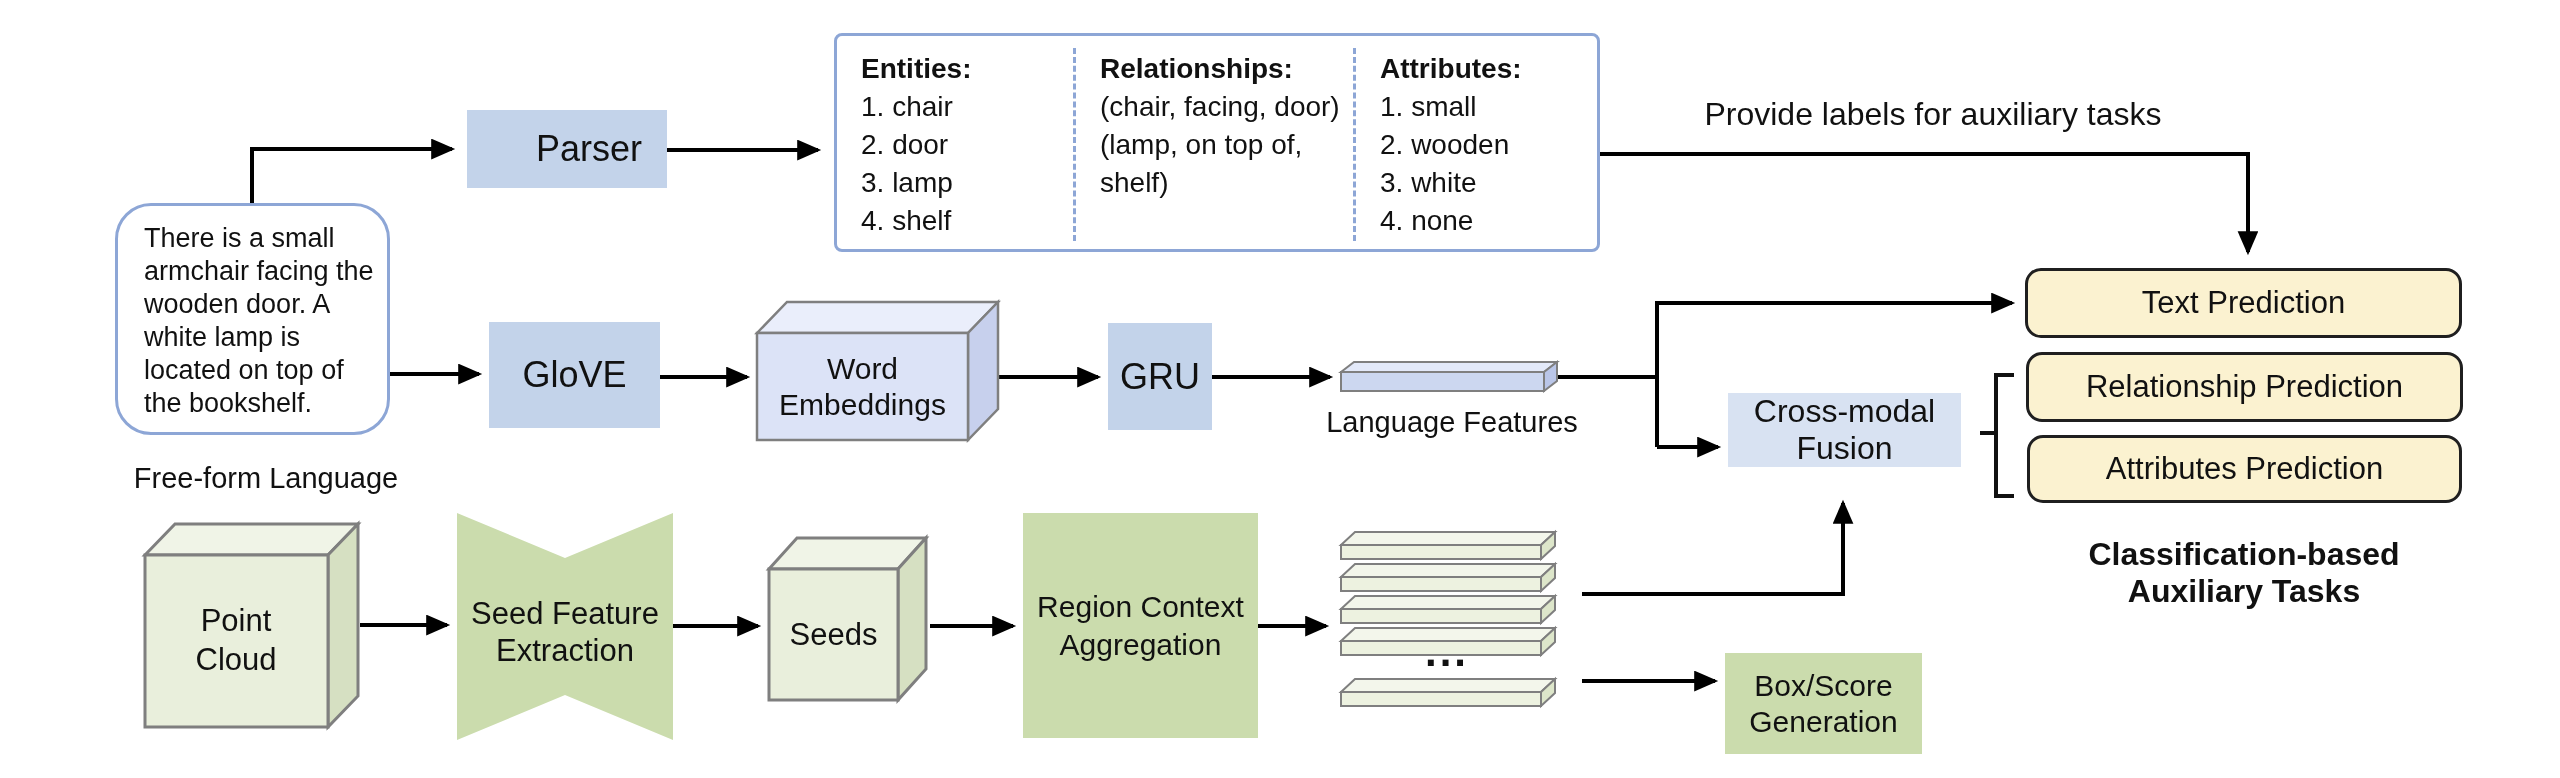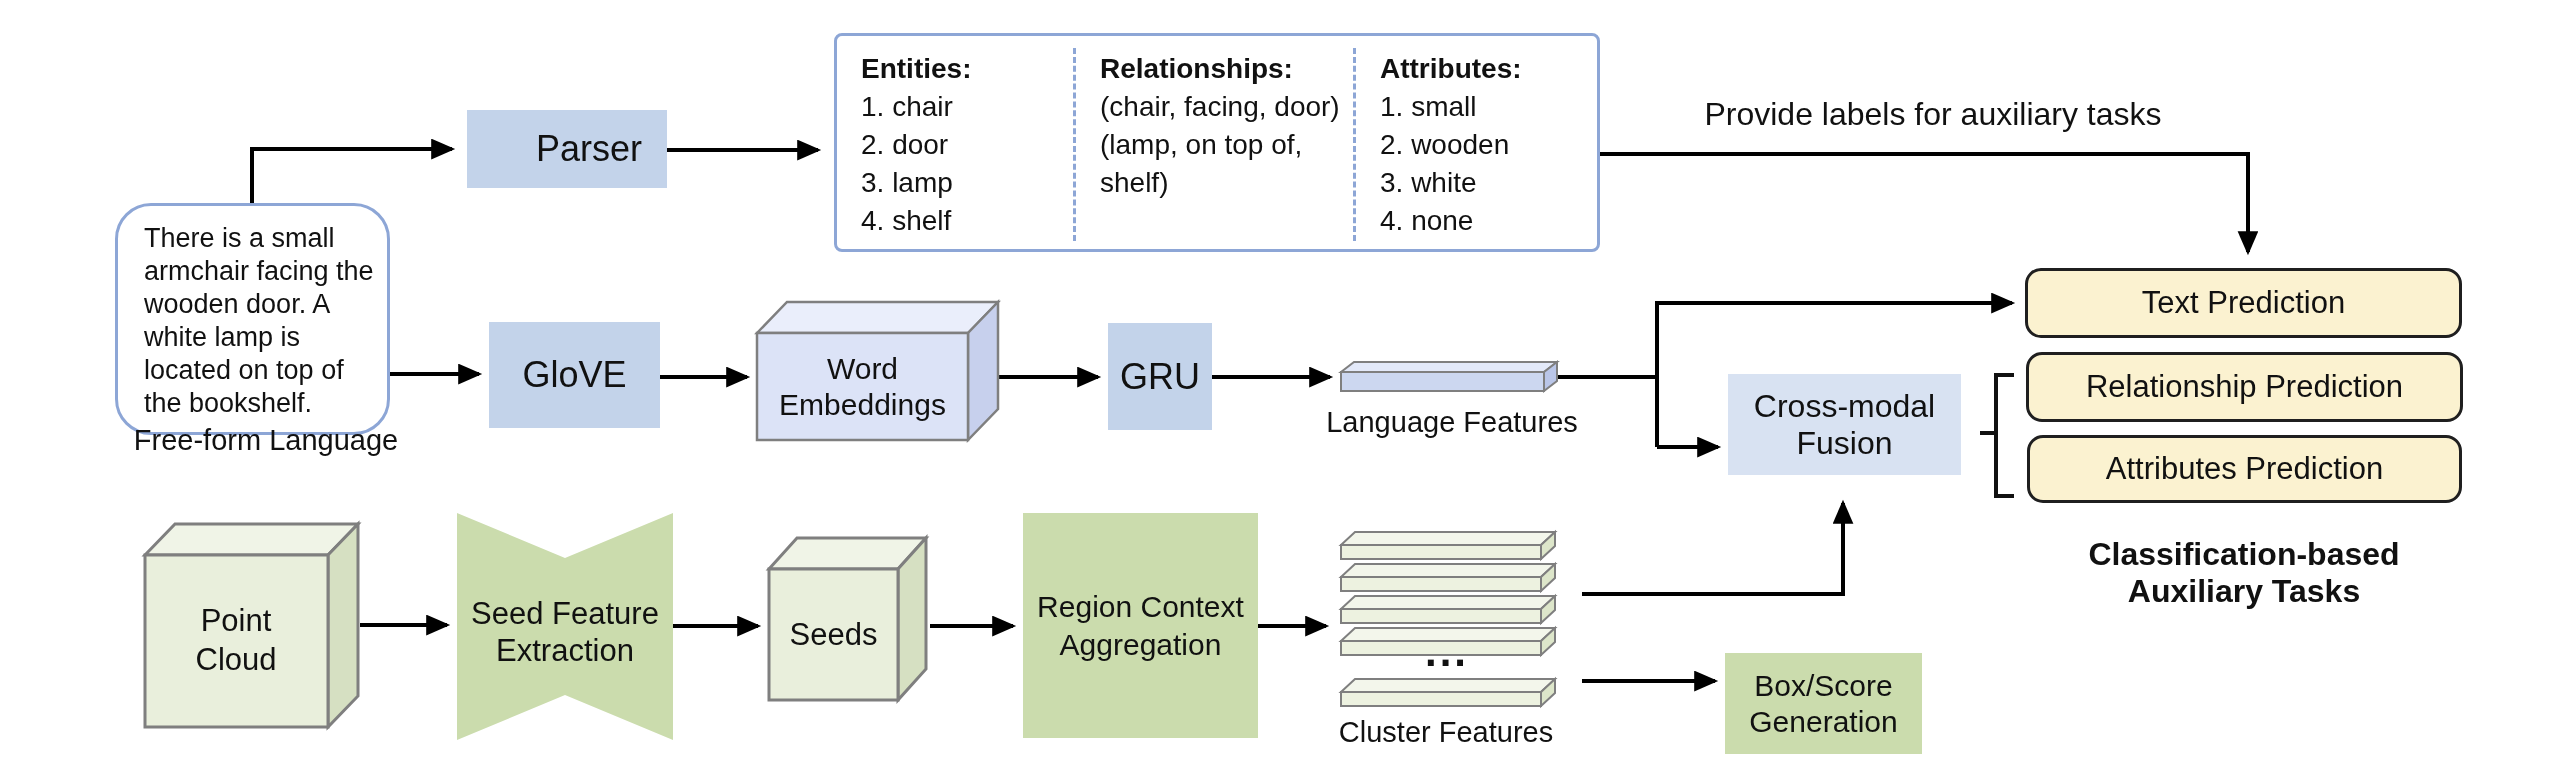--- a/index.html
+++ b/index.html
@@ -116,21 +116,21 @@
         <polygon points="1341,692 1355,679 1555,679 1541,692" fill="#f3f6eb"></polygon>
         <polygon points="1541,692 1555,679 1555,693 1541,706" fill="#dde6ca"></polygon>
         <rect x="1341" y="692" width="200" height="14" fill="#edf2e0"></rect>
       </g>
     </g>
   </svg>
 
   <div class="freeform" style="left:115px;top:203px;width:275px;height:232px;">
     <span>There is a small armchair facing the wooden door. A white lamp is located on top of the bookshelf.</span>
   </div>
-  <div class="lbl" style="left:96px;top:424px;width:340px;font-size:29px;">Free-form Language</div>
+  <div class="lbl" style="left:96px;top:462px;width:340px;font-size:29px;">Free-form Language</div>
 
   <div class="node blue" style="left:467px;top:110px;width:200px;height:78px;font-size:36px;padding-left:44px;">Parser</div>
 
   <div class="panel" style="left:834px;top:33px;width:766px;height:219px;">
     <div class="col">
       <div class="hdr">Entities:</div>
       <div>1. chair</div>
       <div>2. door</div>
       <div>3. lamp</div>
       <div>4. shelf</div>
@@ -152,35 +152,34 @@
   <div class="lbl" style="left:1653px;top:96px;width:560px;font-size:32px;">Provide labels for auxiliary tasks</div>
 
   <div class="node blue" style="left:489px;top:322px;width:171px;height:106px;font-size:36px;">GloVE</div>
 
   <div class="node" style="left:757px;top:333px;width:211px;height:107px;font-size:30px;line-height:1.2;">Word Embeddings</div>
 
   <div class="node blue" style="left:1108px;top:323px;width:104px;height:107px;font-size:36px;">GRU</div>
 
   <div class="lbl" style="left:1302px;top:406px;width:300px;font-size:29px;">Language Features</div>
 
-  <div class="node bluelight" style="left:1728px;top:374px;width:233px;height:101px;font-size:32px;line-height:1.15;">Cross-modal Fusion</div>
+  <div class="node bluelight" style="left:1728px;top:393px;width:233px;height:74px;font-size:32px;line-height:1.15;">Cross-modal Fusion</div>
 
   <div class="node yellow" style="left:2026px;top:352px;width:437px;height:70px;font-size:31px;">Relationship Prediction</div>
   <div class="node yellow" style="left:2025px;top:268px;width:437px;height:70px;font-size:31px;">Text Prediction</div>
   <div class="node yellow" style="left:2027px;top:435px;width:435px;height:68px;font-size:31px;">Attributes Prediction</div>
 
   <div class="lbl cap" style="left:2034px;top:536px;width:420px;font-size:32px;line-height:37px;text-align:center;">Classification-based Auxiliary Tasks</div>
 
   <div class="node" style="left:176px;top:555px;width:120px;height:172px;font-size:31px;line-height:1.25;">Point Cloud</div>
 
   <div class="node" style="left:430px;top:592px;width:270px;height:80px;font-size:31px;line-height:1.2;">Seed Feature Extraction</div>
 
   <div class="node" style="left:769px;top:569px;width:129px;height:131px;font-size:31px;">Seeds</div>
 
   <div class="node green" style="left:1023px;top:513px;width:235px;height:225px;font-size:30px;line-height:1.25;">Region Context Aggregation</div>
 
   <div class="lbl cap" style="left:1397px;top:628px;width:100px;font-size:42px;letter-spacing:3px;">...</div>
 
-  <div class="lbl" style="left:1296px;top:716px;width:300px;font-size:29px;">Cluster Features</div>
 
   <div class="node green" style="left:1725px;top:653px;width:197px;height:101px;font-size:30px;line-height:1.2;">Box/Score Generation</div>
 
 </div>
 
 </body></html>

